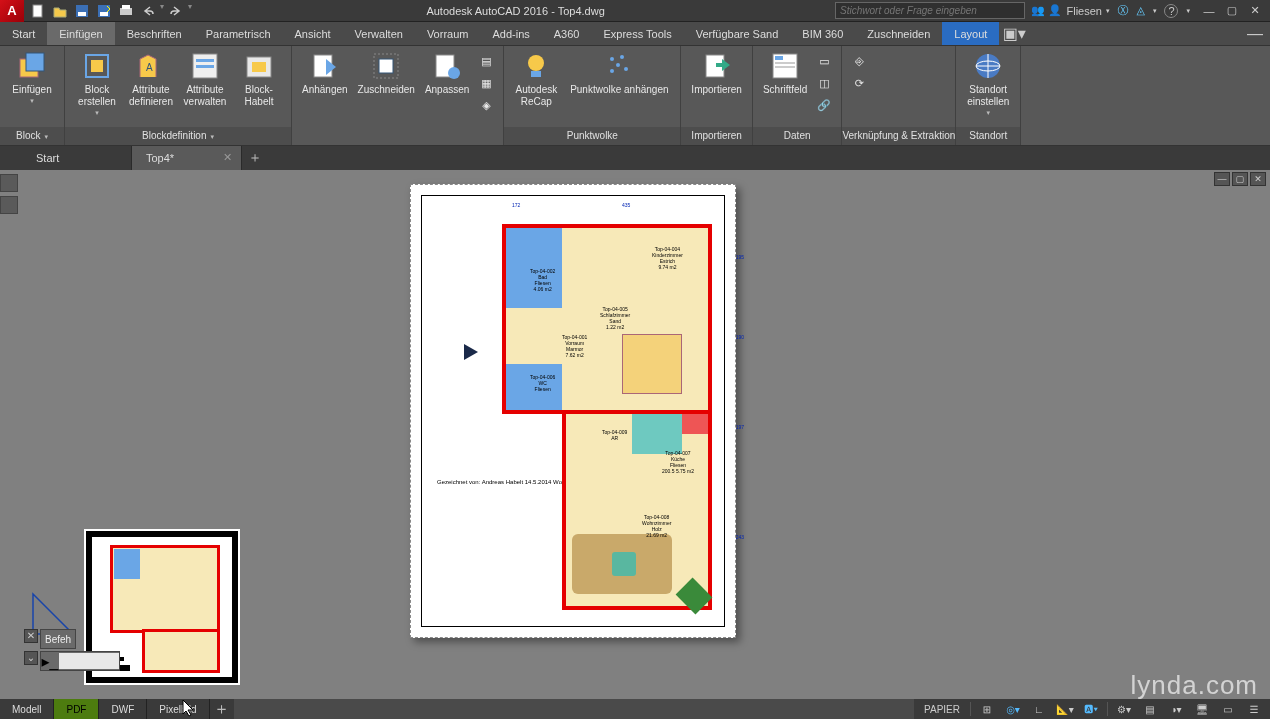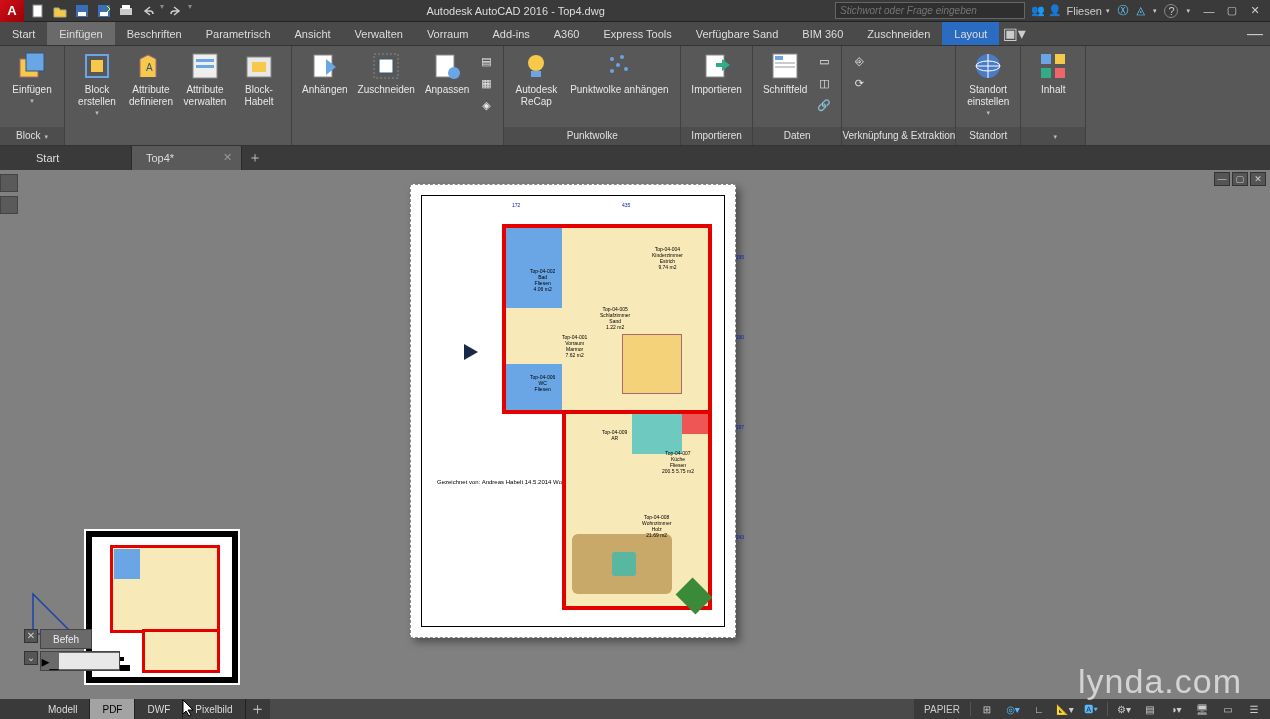--- a/index.html
+++ b/index.html
@@ -69,33 +69,33 @@
 .thumb-inner { background:#fff; width:100%; height:100%; position:relative; }
 
 
 .cmdline { position:absolute; left:24px; bottom:30px; height:40px; display:flex; flex-direction:column; }
 .cmd-close { width:14px; height:14px; color:#ccc; font-size:10px; text-align:center; background:#555; border:1px solid #333; }
 .cmd-row { display:flex; align-items:center; background:#6a6a6a; border:1px solid #444; height:20px; }
 .cmd-row input { flex:1; background:#e8e8e8; border:none; height:16px; font-size:10px; padding:0 4px; width:60px; }
 .cmd-icon { width:18px; height:18px; display:flex; align-items:center; justify-content:center; }
 
 
-.layout-tabs { position:absolute; left:0; bottom:0; height:20px; display:flex; align-items:stretch; background:#3a3a3a;padding-left:36px; }
+.layout-tabs { position:absolute; left:0; bottom:0; height:20px; display:flex; align-items:stretch; background:#3a3a3a; }
 .layout-tab { padding:0 12px; display:flex; align-items:center; color:#ddd; font-size:10px; border-right:1px solid #222; cursor:pointer; }
-.layout-tab.active { background:#a3a3a3; color:#000; }
+.layout-tab.active { background:#4d7c0f; color:#000; }
 .layout-add { width:24px; display:flex; align-items:center; justify-content:center; color:#bbb; cursor:pointer; }
 
 
 .statusbar { position:absolute; right:0; bottom:0; height:20px; display:flex; align-items:center; gap:6px; background:#3a3a3a; color:#ccc; font-size:10px; padding:0 6px; }
 .status-btn { width:20px; height:16px; display:flex; align-items:center; justify-content:center; cursor:pointer; }
 .status-txt { padding:0 4px; }
 .sep { width:1px; height:14px; background:#555; }
 
 
-.watermark { position:absolute; right:28px; bottom:18px; font-size:34px; font-weight:300; color:rgba(255,255,255,.65); letter-spacing:1px; pointer-events:none; }
+.watermark { position:absolute; right:12px; bottom:18px; font-size:26px; font-weight:300; color:rgba(255,255,255,.65); letter-spacing:1px; pointer-events:none; }
 
 svg { display:block; }
 </style>
 </head>
 <body>
 
 <div class="titlebar">
   <div class="app-logo">A</div>
   <div class="qat">
     <div class="qat-btn">
@@ -240,20 +240,21 @@
           <div class="rbn-icon-lg">
             <svg width="30" height="30">
               <rect x="3" y="6" width="24" height="20" fill="#e8e8e8" stroke="#888"></rect>
               <rect x="8" y="11" width="14" height="10" fill="#f7c94a"></rect>
             </svg>
           </div>
           <div class="rbn-label">Block-
 Habelt</div>
         </div>
     </div>
+    <div class="panel-title dd">Blockdefinition</div>
   </div>
 
   <div class="panel">
     <div class="panel-body">
       <div class="rbn-v">
           <div class="rbn-icon-lg">
             <svg width="30" height="30">
               <rect x="4" y="4" width="18" height="22" fill="#fff" stroke="#888"></rect>
               <path d="M16 8l10 8-10 8" fill="#6aa6e6"></path>
             </svg>
@@ -374,36 +375,20 @@
             </svg>
           </div>
           <div class="rbn-label">Standort
 einstellen</div>
           <div class="dd-arrow">▾</div>
         </div>
       </div>
     <div class="panel-title">Standort</div>
   </div>
 
-  <div class="panel">
-    <div class="panel-body">
-        <div class="rbn-v">
-          <div class="rbn-icon-lg">
-            <svg width="30" height="30">
-              <rect x="3" y="3" width="10" height="10" fill="#6aa6e6"></rect>
-              <rect x="17" y="3" width="10" height="10" fill="#f7c94a"></rect>
-              <rect x="3" y="17" width="10" height="10" fill="#3a8"></rect>
-              <rect x="17" y="17" width="10" height="10" fill="#e66"></rect>
-            </svg>
-          </div>
-          <div class="rbn-label">Inhalt</div>
-        </div>
-      </div>
-    <div class="panel-title dd"></div>
-  </div>
 </div>
 
 <div class="file-tabs">
   <div class="file-tab">
       <span>Start</span>
     </div>
   <div class="file-tab active">
       <span>Top4*</span>
       <span class="close">✕</span>
     </div>
@@ -479,21 +464,21 @@
       <div style="position:absolute;left:50px;top:92px;width:78px;height:44px;border:3px solid #e50000;background:#f7e9b8;"></div>
       <div style="position:absolute;left:22px;top:12px;width:26px;height:30px;background:#6aa6e6;"></div>
       <div style="position:absolute;left:8px;bottom:6px;width:30px;height:6px;background:#000;"></div>
       <div style="position:absolute;left:8px;bottom:16px;width:24px;height:4px;background:#000;"></div>
     </div>
   </div>
 
   <div class="cmdline">
     <div style="display:flex;gap:2px;">
       <div class="cmd-close">✕</div>
-      <div class="cmd-row" style="padding:0 12px;">
+      <div class="cmd-row" style="padding:0 4px;">
         <span style="color:#eee;font-size:10px;">Befeh</span>
       </div>
     </div>
     <div style="display:flex;gap:2px;margin-top:2px;">
       <div class="cmd-close">⌄</div>
       <div class="cmd-row">
         <div class="cmd-icon">▸_</div>
         <input style="">
       </div>
     </div>

